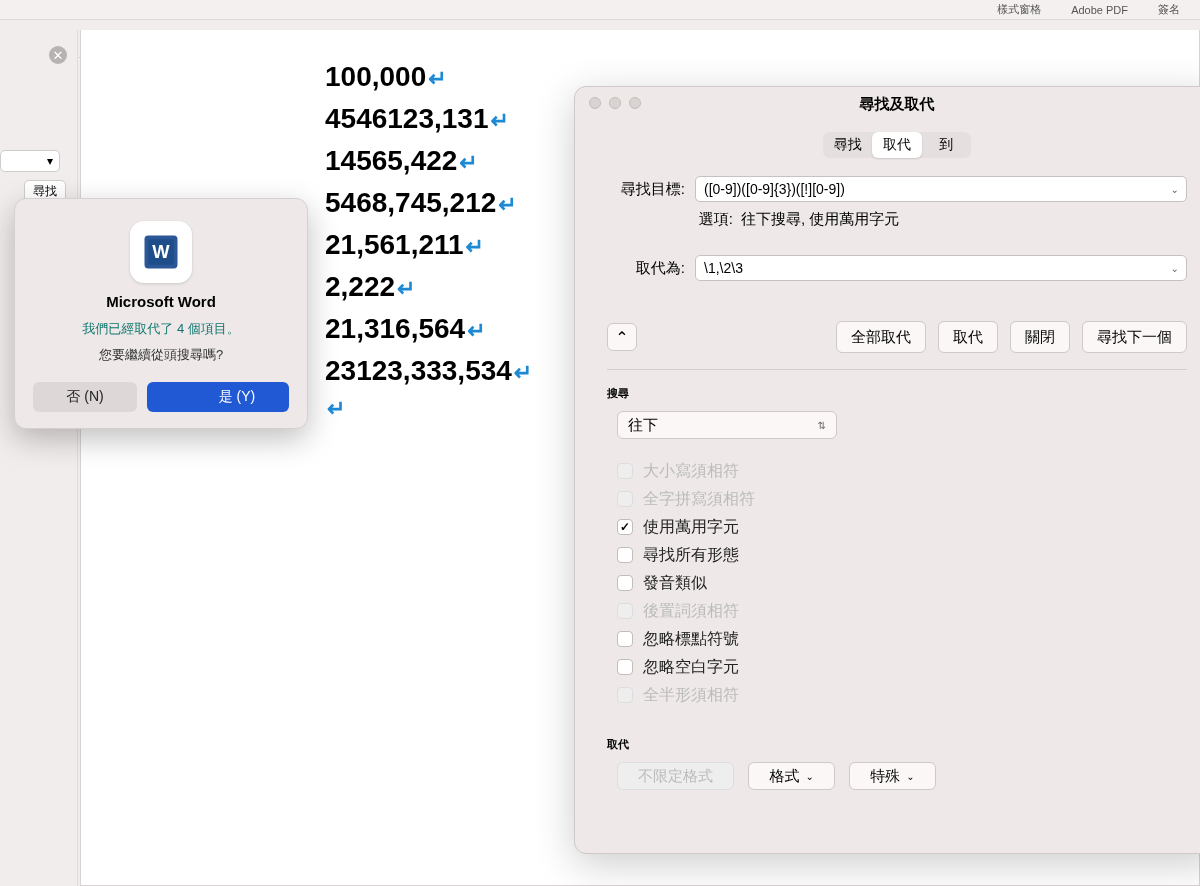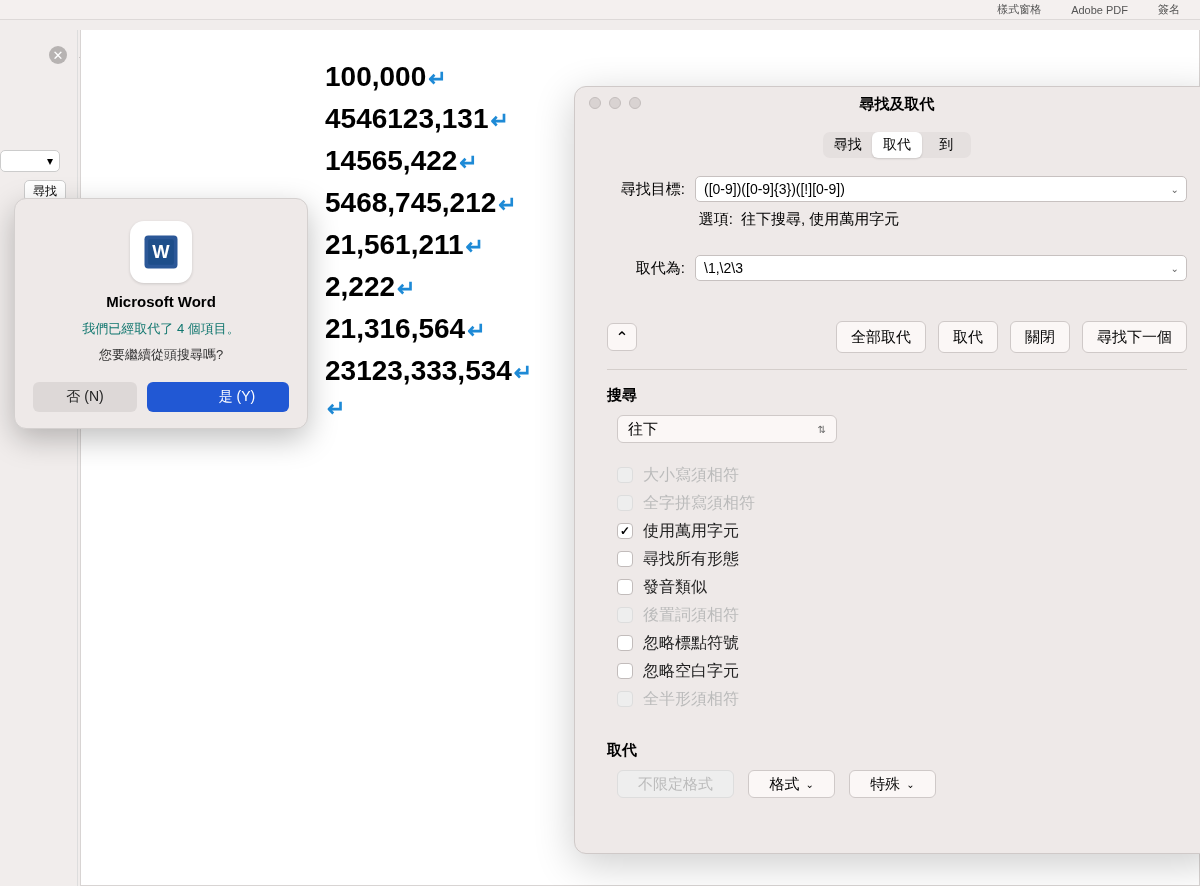--- a/index.html
+++ b/index.html
@@ -111,21 +111,21 @@
   .button-row .collapse {
     margin-right: auto; width: 30px; height: 28px; border-radius: 6px;
     background: #fbf7f6; border: 1px solid #cfc9c8; display:flex;align-items:center;justify-content:center; cursor:pointer;
   }
   .btn {
     padding: 15px 14px; height: 30px; border-radius: 6px;
     background: #fbf7f6; border: 1px solid #cfc9c8; font-size: 15px;
     display: flex; align-items: center; cursor: pointer;
   }
   .divider { border-top: 1px solid #d4cecb; margin-bottom: 16px; }
-  .section-title { font-weight: 600; font-size: 15px; margin-bottom: 10px; }
+  .section-title { font-weight: 600; font-size: 11px; margin-bottom: 10px; }
   .sel {
     position: relative; width: 220px; height: 28px; background: #fbf7f6;
     border: 1px solid #cfc9c8; border-radius: 6px; padding: 0 10px;
     display: flex; align-items: center; font-size: 15px; margin: 0 0 18px 10px; cursor:pointer;
   }
   .sel .arrow { right: 10px; }
   .cb-list { margin-left: 10px; }
   .cb { display: flex; align-items: center; font-size: 16px; color: #222; height: 28px; }
   .cb.disabled { color: #bbb; }
   .cb-box {

